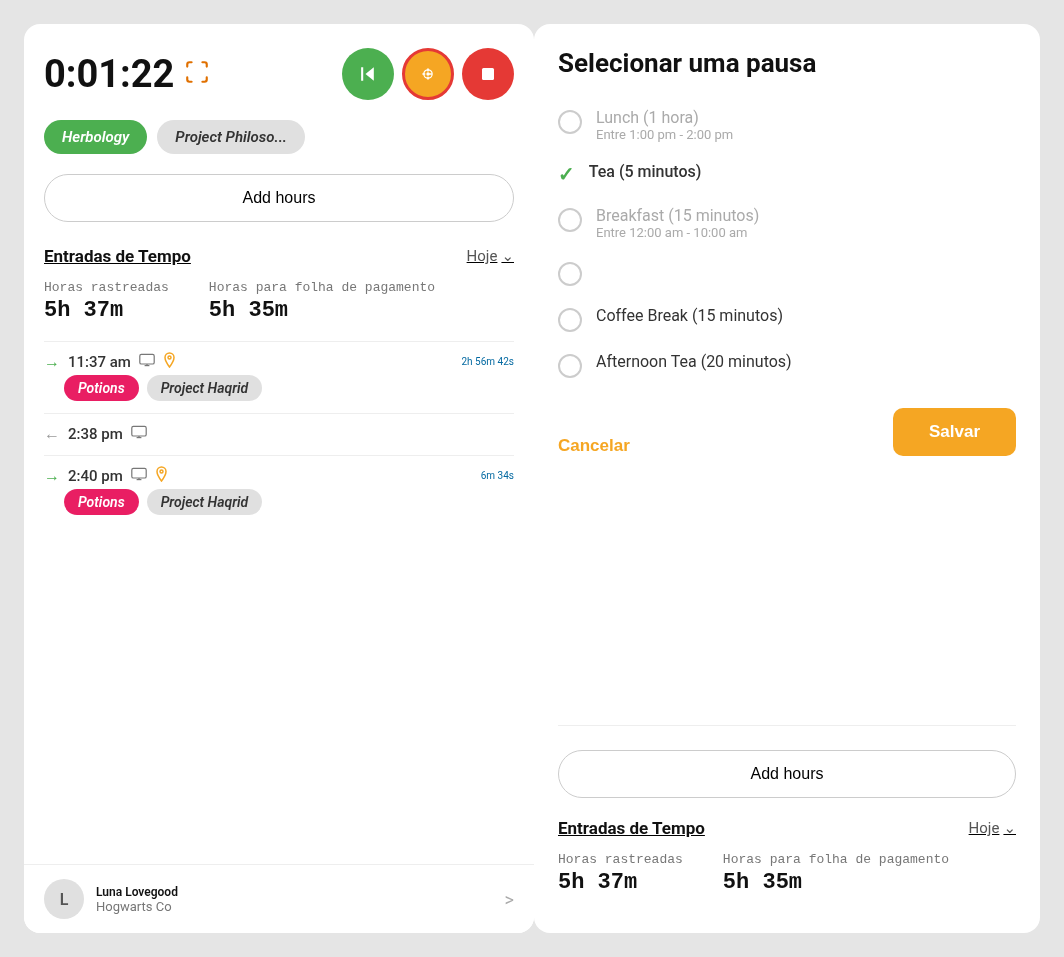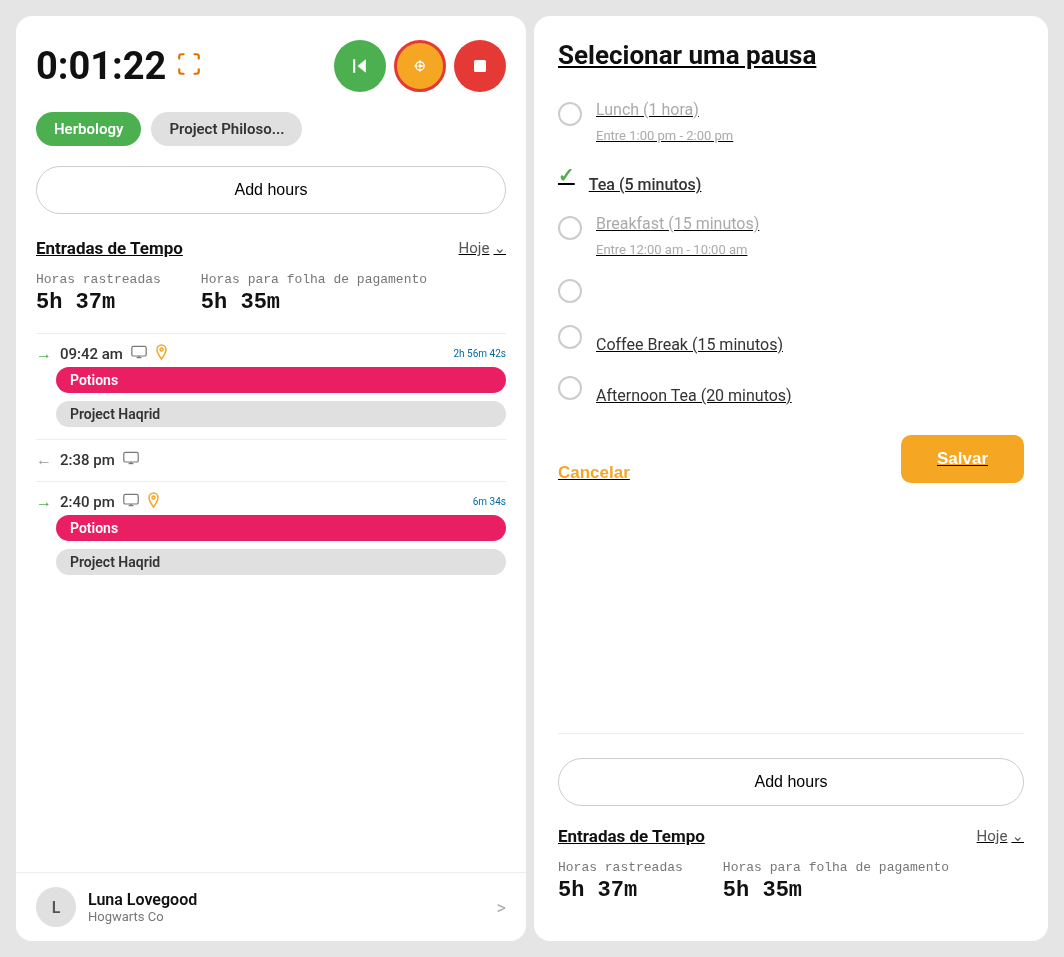--- a/index.html
+++ b/index.html
@@ -9,22 +9,21 @@
       display: flex;
       justify-content: center;
       align-items: center;
       min-height: 100vh;
     }
     .container {
       display: flex;
       width: 1064px;
       height: 957px;
       background: #e5e5e5;
-      gap: 8px;
-      padding: 16px;
+      padding: 24px;
     }
     
     .left-panel {
       width: 510px;
       background: #fff;
       border-radius: 16px;
       overflow: hidden;
       display: flex;
       flex-direction: column;
       position: relative;
@@ -76,20 +75,21 @@
     .tags-row {
       display: flex;
       gap: 10px;
       margin-bottom: 20px;
     }
     .tag {
       padding: 8px 18px;
       border-radius: 20px;
       font-size: 15px;
       font-weight: 600;
+      font-style: italic;
     }
     .tag-green { background: #4caf50; color: #fff; }
     .tag-gray { background: #e0e0e0; color: #333; }
     .tag-pink { background: #e91e63; color: #fff; }
     .add-hours-btn {
       width: 100%;
       padding: 14px;
       border-radius: 30px;
       border: 1.5px solid #ccc;
       background: #fff;
@@ -160,21 +160,20 @@
     }
     .entry-duration {
       margin-left: auto;
       font-size: 10px;
       color: #0369a1;
     }
     .entry-tags {
       display: flex;
       gap: 8px;
       padding-left: 20px;
-      flex-direction: column;
     }
     .arrow-icon {
       font-size: 16px;
       color: #4caf50;
     }
     .arrow-out-icon {
       font-size: 16px;
       color: #999;
     }
     
@@ -197,21 +196,21 @@
       border-radius: 50%;
       background: #e0e0e0;
       display: flex;
       align-items: center;
       justify-content: center;
       font-size: 16px;
       font-weight: 600;
       color: #555;
     }
     .user-name {
-      font-size: 16px;
+      font-size: 12px;
       font-weight: 600;
       color: #111;
     }
     .user-company {
       font-size: 13px;
       color: #777;
     }
     .chevron-right {
       font-size: 18px;
       color: #aaa;
@@ -222,21 +221,20 @@
       flex: 1;
       background: #fff;
       border-radius: 16px;
       overflow: hidden;
       display: flex;
       flex-direction: column;
     }
     .right-content {
       padding: 24px 24px 16px;
       flex: 1;
-      text-decoration: underline;
     }
     .panel-title {
       font-size: 26px;
       font-weight: 700;
       color: #111;
       margin-bottom: 20px;
     }
     .break-option {
       display: flex;
       align-items: flex-start;
@@ -258,30 +256,29 @@
     .checkmark {
       font-size: 20px;
       color: #4caf50;
       font-weight: 700;
       margin-top: 0;
     }
     .break-text {}
     .break-name {
       font-size: 16px;
       color: #333;
-      margin-top: 12px;
     }
     .break-name-selected {
       color: #333;
       font-weight: 500;
     }
     .break-subtext {
       font-size: 13px;
       color: #aaa;
-      margin-top: 9px;
+      margin-top: 0;
     }
     .break-name-gray { color: #aaa; font-size: 16px; }
     .action-row {
       display: flex;
       align-items: flex-end;
       justify-content: space-between;
       padding: 20px 0 16px;
     }
     .cancel-btn {
       background: none;
@@ -387,21 +384,21 @@
           <div class="stat-value">5h 35m</div>
         </div>
       </div>
 
       <div class="divider"></div>
 
       
       <div class="time-entry">
         <div class="entry-row">
           <span class="arrow-icon">→</span>
-          <span class="entry-time">09:42 am</span>
+          <span class="entry-time">11:37 am</span>
           <span class="entry-icon">
             <svg width="16" height="14" viewBox="0 0 20 16" fill="none" stroke="#777" stroke-width="1.5">
                 <rect x="1" y="1" width="18" height="12" rx="2"></rect>
                 <line x1="7" y1="15" x2="13" y2="15"></line>
                 <line x1="10" y1="13" x2="10" y2="15"></line>
               </svg>
           </span>
           <span class="entry-icon">
             <svg width="13" height="16" viewBox="0 0 13 16" fill="none" stroke="#f5a623" stroke-width="1.5">
                 <path d="M6.5 1C4 1 2 3 2 5.5C2 9 6.5 15 6.5 15S11 9 11 5.5C11 3 9 1 6.5 1Z"></path>

